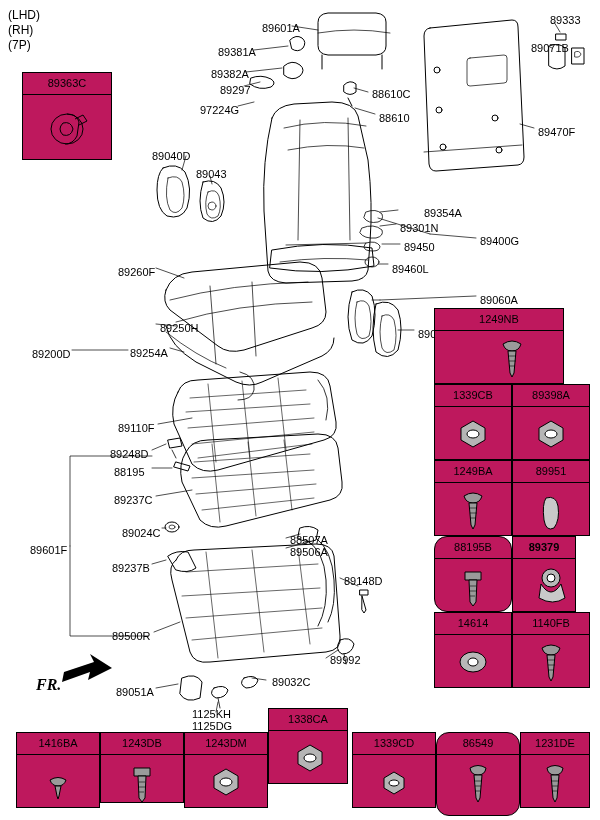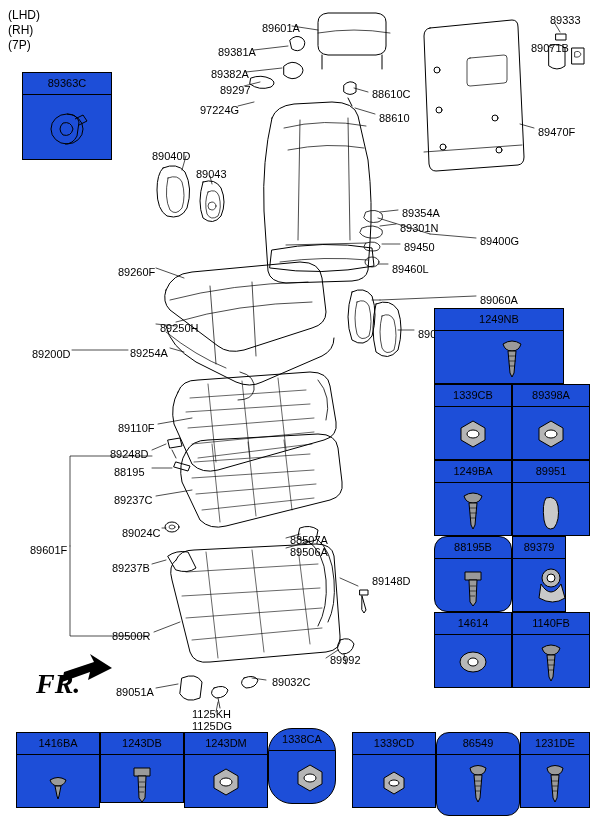--- a/index.html
+++ b/index.html
@@ -25,44 +25,45 @@
     position: absolute;
     font-size: 11px;
     line-height: 12px;
     color: #000;
     white-space: nowrap;
   }
   .cellbox {
     position: absolute;
     border: 1px solid #000;
     box-sizing: border-box;
-    background: #1d4ed8;
+    background: #be185d;
   }
   .cell-label {
     position: absolute;
     top: 4px;
     left: 0;
     width: 100%;
     text-align: center;
     font-size: 11px;
   }
   .cell-div {
     position: absolute;
     left: 0;
     width: 100%;
     height: 1px;
     background: #000;
     top: 21px;
   }
   .fr-label {
     position: absolute;
-    font-size: 28px;
+    font-size: 16px;
     font-style: italic;
     font-weight: bold;
     font-family: "Liberation Serif", serif;
+    margin-top: 8px;
   }
   .hdr {
     position: absolute;
     font-size: 12px;
     line-height: 15px;
   }
   svg { display: block; }
 </style>
 </head>
 <body>
@@ -234,41 +235,41 @@
 <div class="lbl" style="left:531px; top:42px;">89071B</div>
 <div class="lbl" style="left:218px; top:46px;">89381A</div>
 <div class="lbl" style="left:211px; top:68px;">89382A</div>
 <div class="lbl" style="left:220px; top:84px;">89297</div>
 <div class="lbl" style="left:200px; top:104px;">97224G</div>
 <div class="lbl" style="left:372px; top:88px;">88610C</div>
 <div class="lbl" style="left:379px; top:112px;">88610</div>
 <div class="lbl" style="left:538px; top:126px;">89470F</div>
 <div class="lbl" style="left:152px; top:150px;">89040D</div>
 <div class="lbl" style="left:196px; top:168px;">89043</div>
-<div class="lbl" style="left:402px; top:207px;">89354A</div>
+<div class="lbl" style="left:424px; top:207px;">89354A</div>
 <div class="lbl" style="left:400px; top:222px;">89301N</div>
 <div class="lbl" style="left:404px; top:241px;">89450</div>
 <div class="lbl" style="left:480px; top:235px;">89400G</div>
 <div class="lbl" style="left:392px; top:263px;">89460L</div>
 <div class="lbl" style="left:118px; top:266px;">89260F</div>
 <div class="lbl" style="left:480px; top:294px;">89060A</div>
 <div class="lbl" style="left:116px; top:322px;padding-left:44px;">89250H</div>
 <div class="lbl" style="left:418px; top:328px;">89045B</div>
 <div class="lbl" style="left:32px; top:348px;">89200D</div>
 <div class="lbl" style="left:130px; top:347px;">89254A</div>
 <div class="lbl" style="left:118px; top:422px;">89110F</div>
 <div class="lbl" style="left:110px; top:448px;">89248D</div>
 <div class="lbl" style="left:114px; top:466px;">88195</div>
 <div class="lbl" style="left:114px; top:494px;">89237C</div>
 <div class="lbl" style="left:122px; top:527px;">89024C</div>
 <div class="lbl" style="left:290px; top:534px;">88507A</div>
 <div class="lbl" style="left:290px; top:546px;">89506A</div>
 <div class="lbl" style="left:30px; top:544px;">89601F</div>
 <div class="lbl" style="left:112px; top:562px;">89237B</div>
-<div class="lbl" style="left:344px; top:575px;margin-left:28px;">89148D</div>
+<div class="lbl" style="left:344px; top:575px;">89148D</div>
 <div class="lbl" style="left:112px; top:630px;">89500R</div>
 <div class="lbl" style="left:330px; top:654px;">89992</div>
 <div class="lbl" style="left:116px; top:686px;">89051A</div>
 <div class="lbl" style="left:272px; top:676px;">89032C</div>
 <div class="lbl" style="left:192px; top:708px;">1125KH</div>
 <div class="lbl" style="left:192px; top:720px;">1125DG</div>
 
 <div class="fr-label" style="left:36px; top:668px;">FR.</div>
 
 <div class="cellbox" style="left:434px; top:308px; width:130px; height:76px;">
@@ -329,21 +330,21 @@
   <div class="cell-label">88195B</div>
   <div class="cell-div"></div>
   <svg width="76" height="52" style="position:absolute;left:0;top:23px;" viewBox="0 0 76 52">
     <g fill="none" stroke="#000" stroke-width="1">
       <path d="M30,12 l16,0 l0,8 l-16,0 z" fill="#9a9a9a"></path>
       <path d="M34,20 l8,0 l-1,22 l-3,4 l-3,-4 z" fill="#9a9a9a"></path>
       <path d="M35,26 l6,0 M35,31 l6,0 M35,36 l5,0" stroke-width="0.6"></path>
     </g>
   </svg>
 </div>
-<div class="cellbox" style="left:512px; top:536px; width:54px; height:76px;">
+<div class="cellbox" style="left:512px; top:536px; width:64px; height:76px;font-weight:bold;">
   <div class="cell-label">89379</div>
   <div class="cell-div"></div>
   <svg width="76" height="52" style="position:absolute;left:0;top:23px;" viewBox="0 0 76 52">
     <g fill="none" stroke="#000" stroke-width="1">
       <circle cx="38" cy="18" r="9" fill="#b8b8b8"></circle>
       <circle cx="38" cy="18" r="4" fill="#fff"></circle>
       <path d="M28,24 q10,16 20,0 l4,14 q-12,8 -26,0 z" fill="#c9c9c9"></path>
     </g>
   </svg>
 </div>
@@ -394,21 +395,21 @@
 <div class="cellbox" style="left:184px; top:732px; width:84px; height:76px;">
   <div class="cell-label">1243DM</div>
   <div class="cell-div"></div>
   <svg width="82" height="52" style="position:absolute;left:0;top:23px;" viewBox="0 0 82 52">
     <g fill="none" stroke="#000" stroke-width="1">
       <path d="M29,20 l12,-7 l12,7 l0,12 l-12,7 l-12,-7 z" fill="#b5b5b5"></path>
       <ellipse cx="41" cy="26" rx="6" ry="4" fill="#fff"></ellipse>
     </g>
   </svg>
 </div>
-<div class="cellbox" style="left:268px; top:728px; width:68px; height:76px;border-radius:24px;">
+<div class="cellbox" style="left:268px; top:708px; width:80px; height:76px;">
   <div class="cell-label">1338CA</div>
   <div class="cell-div"></div>
   <svg width="82" height="52" style="position:absolute;left:0;top:23px;" viewBox="0 0 82 52">
     <g fill="none" stroke="#000" stroke-width="1">
       <path d="M29,20 l12,-7 l12,7 l0,12 l-12,7 l-12,-7 z" fill="#b5b5b5"></path>
       <ellipse cx="41" cy="26" rx="6" ry="4" fill="#fff"></ellipse>
     </g>
   </svg>
 </div>
 <div class="cellbox" style="left:352px; top:732px; width:84px; height:76px;">

